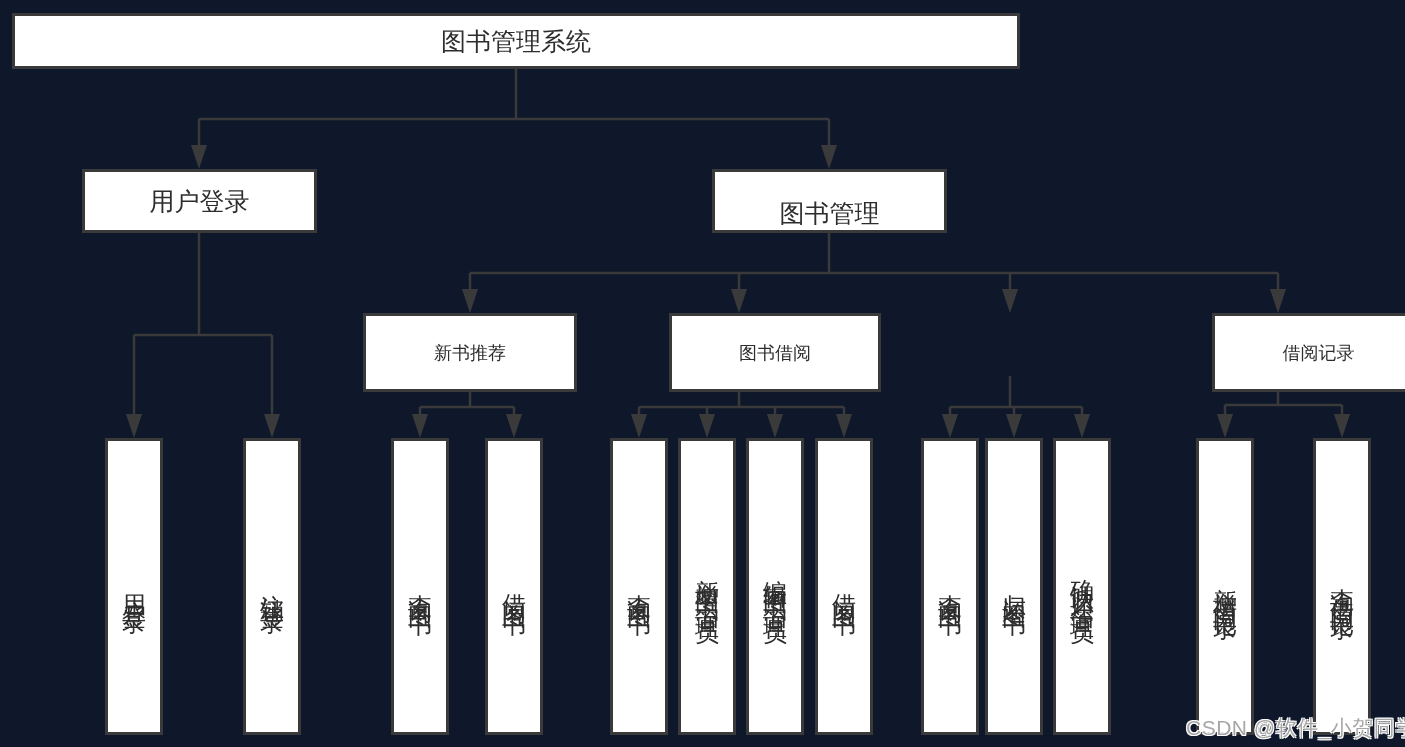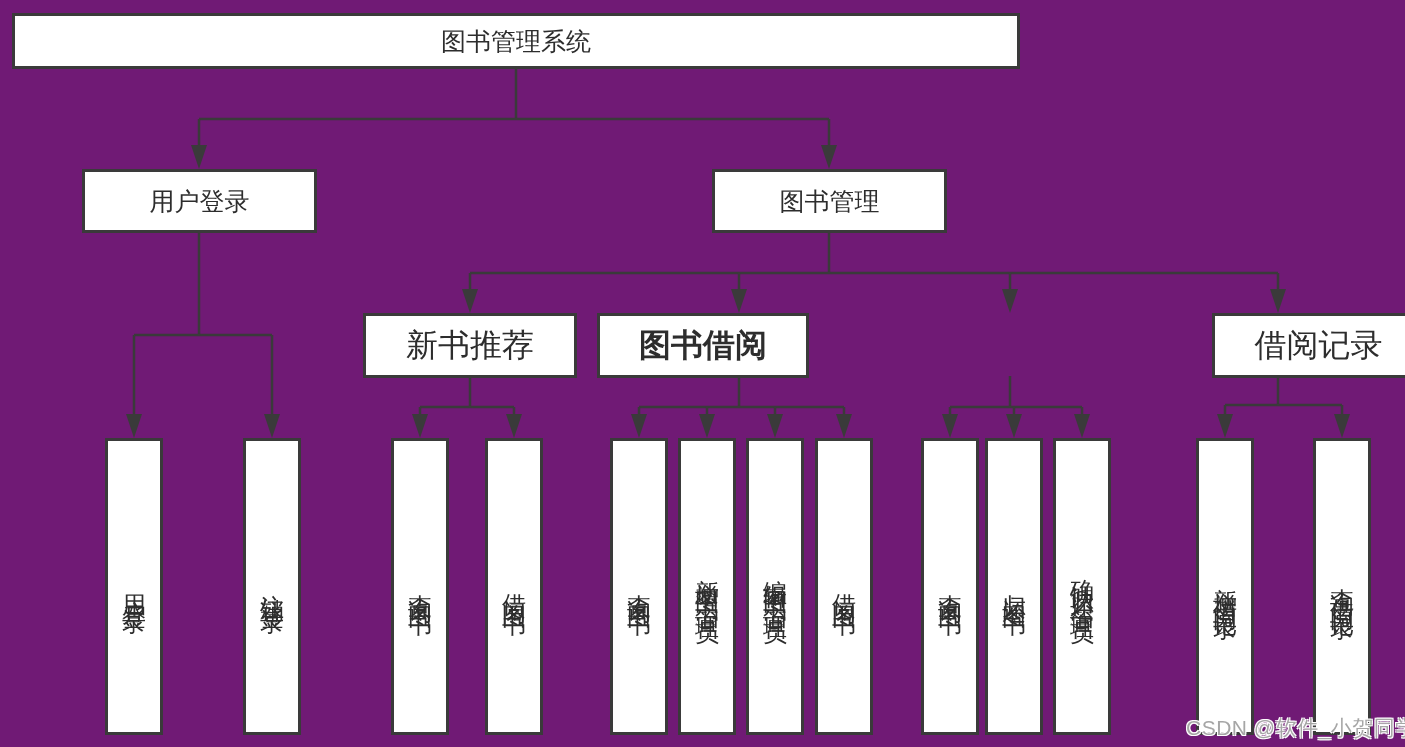--- a/index.html
+++ b/index.html
@@ -1,35 +1,35 @@
 <!DOCTYPE html>
 <html><head>
 <meta charset="utf-8">
 <style>
   html,body{margin:0;padding:0;background:#ffffff;}
   *{box-sizing:border-box;}
   #canvas{
     position:relative;
     width:1405px;height:747px;
-    background:#701a75;
+    background:#0f172a;
     font-family:"Liberation Sans","DejaVu Sans",sans-serif;
     color:#2d2d2d;
     overflow:hidden;
   }
   #connectors{position:absolute;left:0;top:0;width:1405px;height:747px;}
   .node{
     position:absolute;
     background:#ffffff;
     border:3px solid #3a3a3a;
     display:flex;align-items:center;justify-content:center;
     text-align:center;
   }
   .root{left:12px;top:13px;width:1008px;height:56px;font-size:25px;}
   .lvl2{top:169px;width:235px;height:64px;font-size:25px;}
-  .lvl3{top:313px;height:65px;font-size:32px;align-items:center;}
+  .lvl3{top:313px;height:79px;font-size:18px;align-items:center;}
   .leaf{
     top:438px;width:58px;height:297px;font-size:24px;
   }
   .leaf .vtext{
     writing-mode:vertical-rl;
     text-orientation:mixed;
     letter-spacing:6px;
     line-height:1;
     white-space:nowrap;
   }
@@ -123,28 +123,28 @@
     </g>
   </svg>
 
   <div class="node root">
     <span>图书管理系统</span>
   </div>
 
   <div class="node lvl2" style="left:82px;">
     <span>用户登录</span>
   </div>
-  <div class="node lvl2" style="left:712px;">
+  <div class="node lvl2" style="left:712px;align-items:flex-end;">
     <span>图书管理</span>
   </div>
 
   <div class="node lvl3" style="left:363px;width:214px;">
     <span>新书推荐</span>
   </div>
-  <div class="node lvl3" style="left:597px;width:212px;font-weight:bold;">
+  <div class="node lvl3" style="left:669px;width:212px;">
     <span>图书借阅</span>
   </div>
   <div class="node lvl3" style="left:1212px;width:213px;">
     <span>借阅记录</span>
   </div>
 
   <div class="node leaf" style="left:105px;">
     <span class="vtext">用户登录</span>
   </div>
   <div class="node leaf" style="left:243px;">

